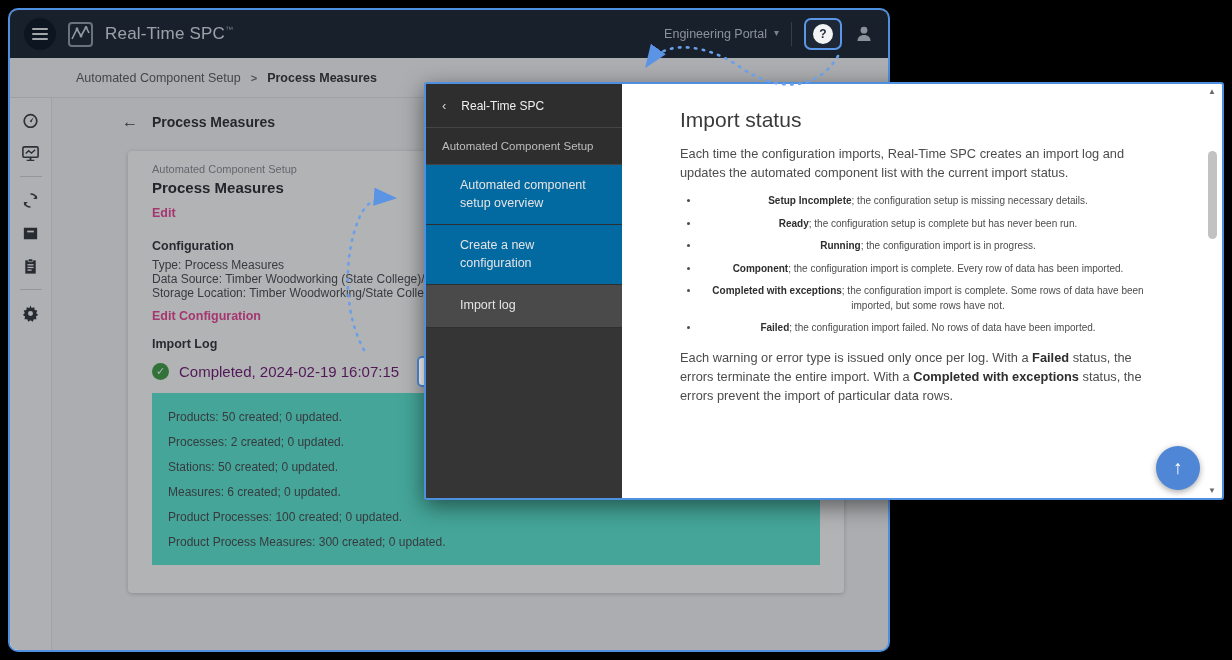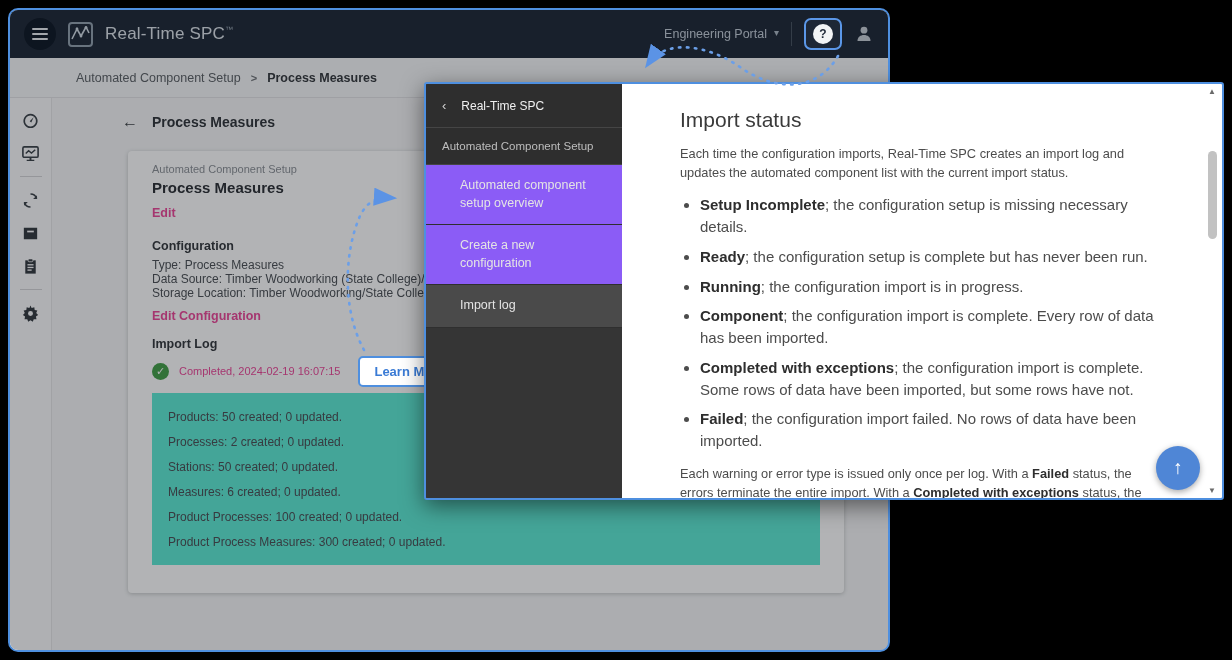--- a/index.html
+++ b/index.html
@@ -79,21 +79,21 @@
   .sec-heading{font-size:12.5px;font-weight:bold;color:#33373c;margin-top:18px;}
   .cfg-lines{margin-top:5px;}
   .cfg-line{font-size:12px;color:#4a4f54;line-height:14px;white-space:nowrap;}
   .editcfg-link{margin-top:9px;}
   .import-heading{margin-top:13px;}
   .status-row{display:flex;align-items:center;gap:10px;margin-top:5px;height:30px;}
   .check{
     width:17px;height:17px;border-radius:50%;background:#43a047;color:#fff;
     font-size:11px;display:flex;align-items:center;justify-content:center;flex-shrink:0;
   }
-  .status-text{font-size:11px;color:#ec4899;}
+  .status-text{font-size:15px;color:#701a75;}
   .learn-more{
     position:relative;z-index:6;margin-left:8px;background:#fff;border:2px solid #4e8fdf;
     border-radius:5px;color:#3a7bd5;font-weight:bold;font-size:13px;padding:6px 14px;cursor:pointer;
     font-family:"Liberation Sans",sans-serif;
   }
   .stats-box{margin-top:7px;background:#5eead4;padding:11px 16px;width:668px;}
   .stat-row{font-size:12px;color:#4a4f54;padding:5.5px 0;}
 
   .dim-overlay{position:absolute;inset:0;background:rgba(16,20,26,.32);z-index:5;}
 
@@ -104,31 +104,31 @@
     display:flex;box-shadow:0 6px 22px rgba(0,0,0,.5);overflow:hidden;
   }
   .help-nav{width:196px;background:#353535;color:#e2e2e2;flex-shrink:0;display:flex;flex-direction:column;}
   .nav-back{
     display:flex;align-items:center;gap:15px;padding:14px 16px;background:#2e2e2e;
     font-size:12px;color:#f0f0f0;border-bottom:1px solid #454545;cursor:pointer;
   }
   .nav-chevron{font-size:13px;color:#cfcfcf;}
   .nav-section{padding:12px 16px;background:#2e2e2e;font-size:11.5px;color:#bdbdbd;border-bottom:1px solid #454545;}
   .nav-item{
-    padding:12px 16px 12px 34px;font-size:12.5px;background:#8b5cf6;
+    padding:12px 16px 12px 34px;font-size:12.5px;background:#0369a1;
     border-bottom:1px solid #2f2f2f;color:#e4e4e4;line-height:1.4;cursor:pointer;
   }
   .nav-item.selected{background:#4a4a4a;}
   .nav-fill{flex:1;background:#353535;}
 
   .help-content{flex:1;position:relative;padding:24px 66px 14px 58px;color:#4c4c4c;}
   .article-title{font-size:21px;color:#3a3a3a;font-weight:400;}
   .help-content p{font-size:12.8px;line-height:1.5;margin-top:12px;}
   .help-content ul{margin:12px 0 0 0;padding-left:20px;}
-  .help-content li{font-size:15px;line-height:1.45;margin-bottom:8px;color:#4c4c4c;}
+  .help-content li{font-size:10px;line-height:1.45;margin-bottom:8px;color:#4c4c4c;text-align:center;}
   .bold{font-weight:bold;color:#2e2e2e;}
 
   .v-scroll{position:absolute;right:3px;top:3px;bottom:3px;width:13px;}
   .scroll-arrow{position:absolute;left:2px;font-size:8px;color:#6a6a6a;cursor:pointer;}
   .scroll-up{top:0;}
   .scroll-down{bottom:0;}
   .scroll-thumb{position:absolute;top:64px;left:2px;width:9px;height:88px;background:#c2c2c2;border-radius:5px;cursor:pointer;}
 
   .back-top{
     position:absolute;right:22px;bottom:8px;width:44px;height:44px;border-radius:50%;

